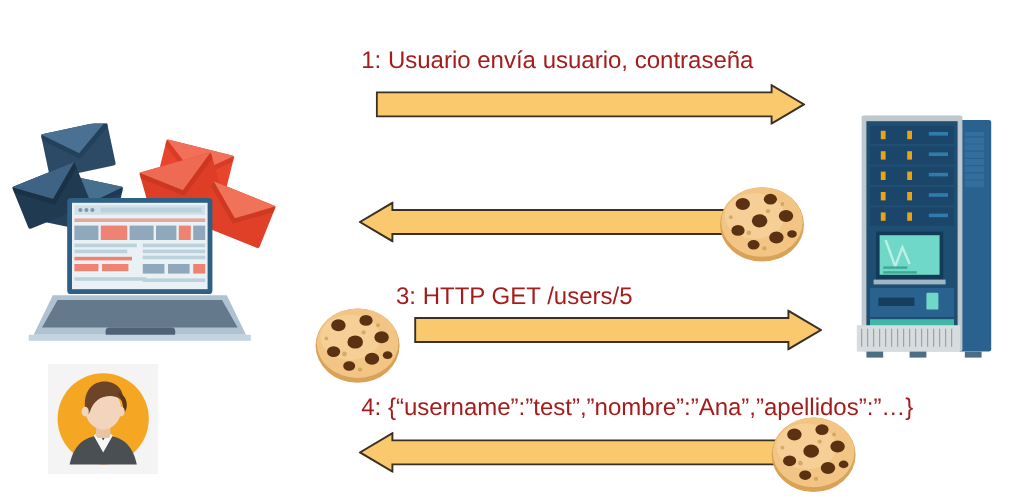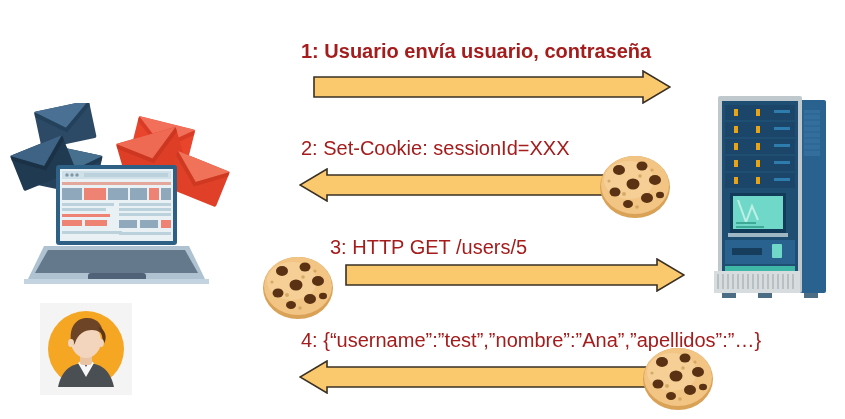--- a/index.html
+++ b/index.html
@@ -232,29 +232,28 @@
         <line x1="76" y1="178" x2="76" y2="193"></line>
           <line x1="81" y1="178" x2="81" y2="193"></line>
       </g>
 
       <rect x="10" y="197" width="14" height="5" fill="#4C6E85"></rect>
       <rect x="46" y="197" width="14" height="5" fill="#4C6E85"></rect>
       <rect x="92" y="197" width="14" height="5" fill="#4C6E85"></rect>
     </svg>
   </div>
 
-  <div class="msg-label" style="left:301px;top:41px;font-weight:bold;">1: Usuario envía usuario, contraseña</div>
+  <div class="msg-label" style="left:301px;top:41px;">1: Usuario envía usuario, contraseña</div>
 
   <div class="arrow-wrap" style="left:313px;top:70px;">
     <svg width="358" height="34" viewBox="0 0 358 34" xmlns="http://www.w3.org/2000/svg">
       <path d="M1 7 L330 7 L330 1 L357 17 L330 33 L330 27 L1 27 Z" fill="#FAC96E" stroke="#3A3024" stroke-width="1.6" stroke-linejoin="miter"></path>
     </svg>
   </div>
 
-  <div class="msg-label" style="left:301px;top:138px;">2: Set-Cookie: sessionId=XXX</div>
 
   <div class="arrow-wrap" style="left:299px;top:168px;">
     <svg width="330" height="34" viewBox="0 0 330 34" xmlns="http://www.w3.org/2000/svg">
       <path d="M329 7 L28 7 L28 1 L1 17 L28 33 L28 27 L329 27 Z" fill="#FAC96E" stroke="#3A3024" stroke-width="1.6" stroke-linejoin="miter"></path>
     </svg>
   </div>
 
   <div class="cookie" style="left:597px;top:150px;">
     <svg width="76" height="72" viewBox="0 0 76 72" xmlns="http://www.w3.org/2000/svg">
       <ellipse cx="38" cy="37" rx="35" ry="31" fill="#D9A257"></ellipse>

